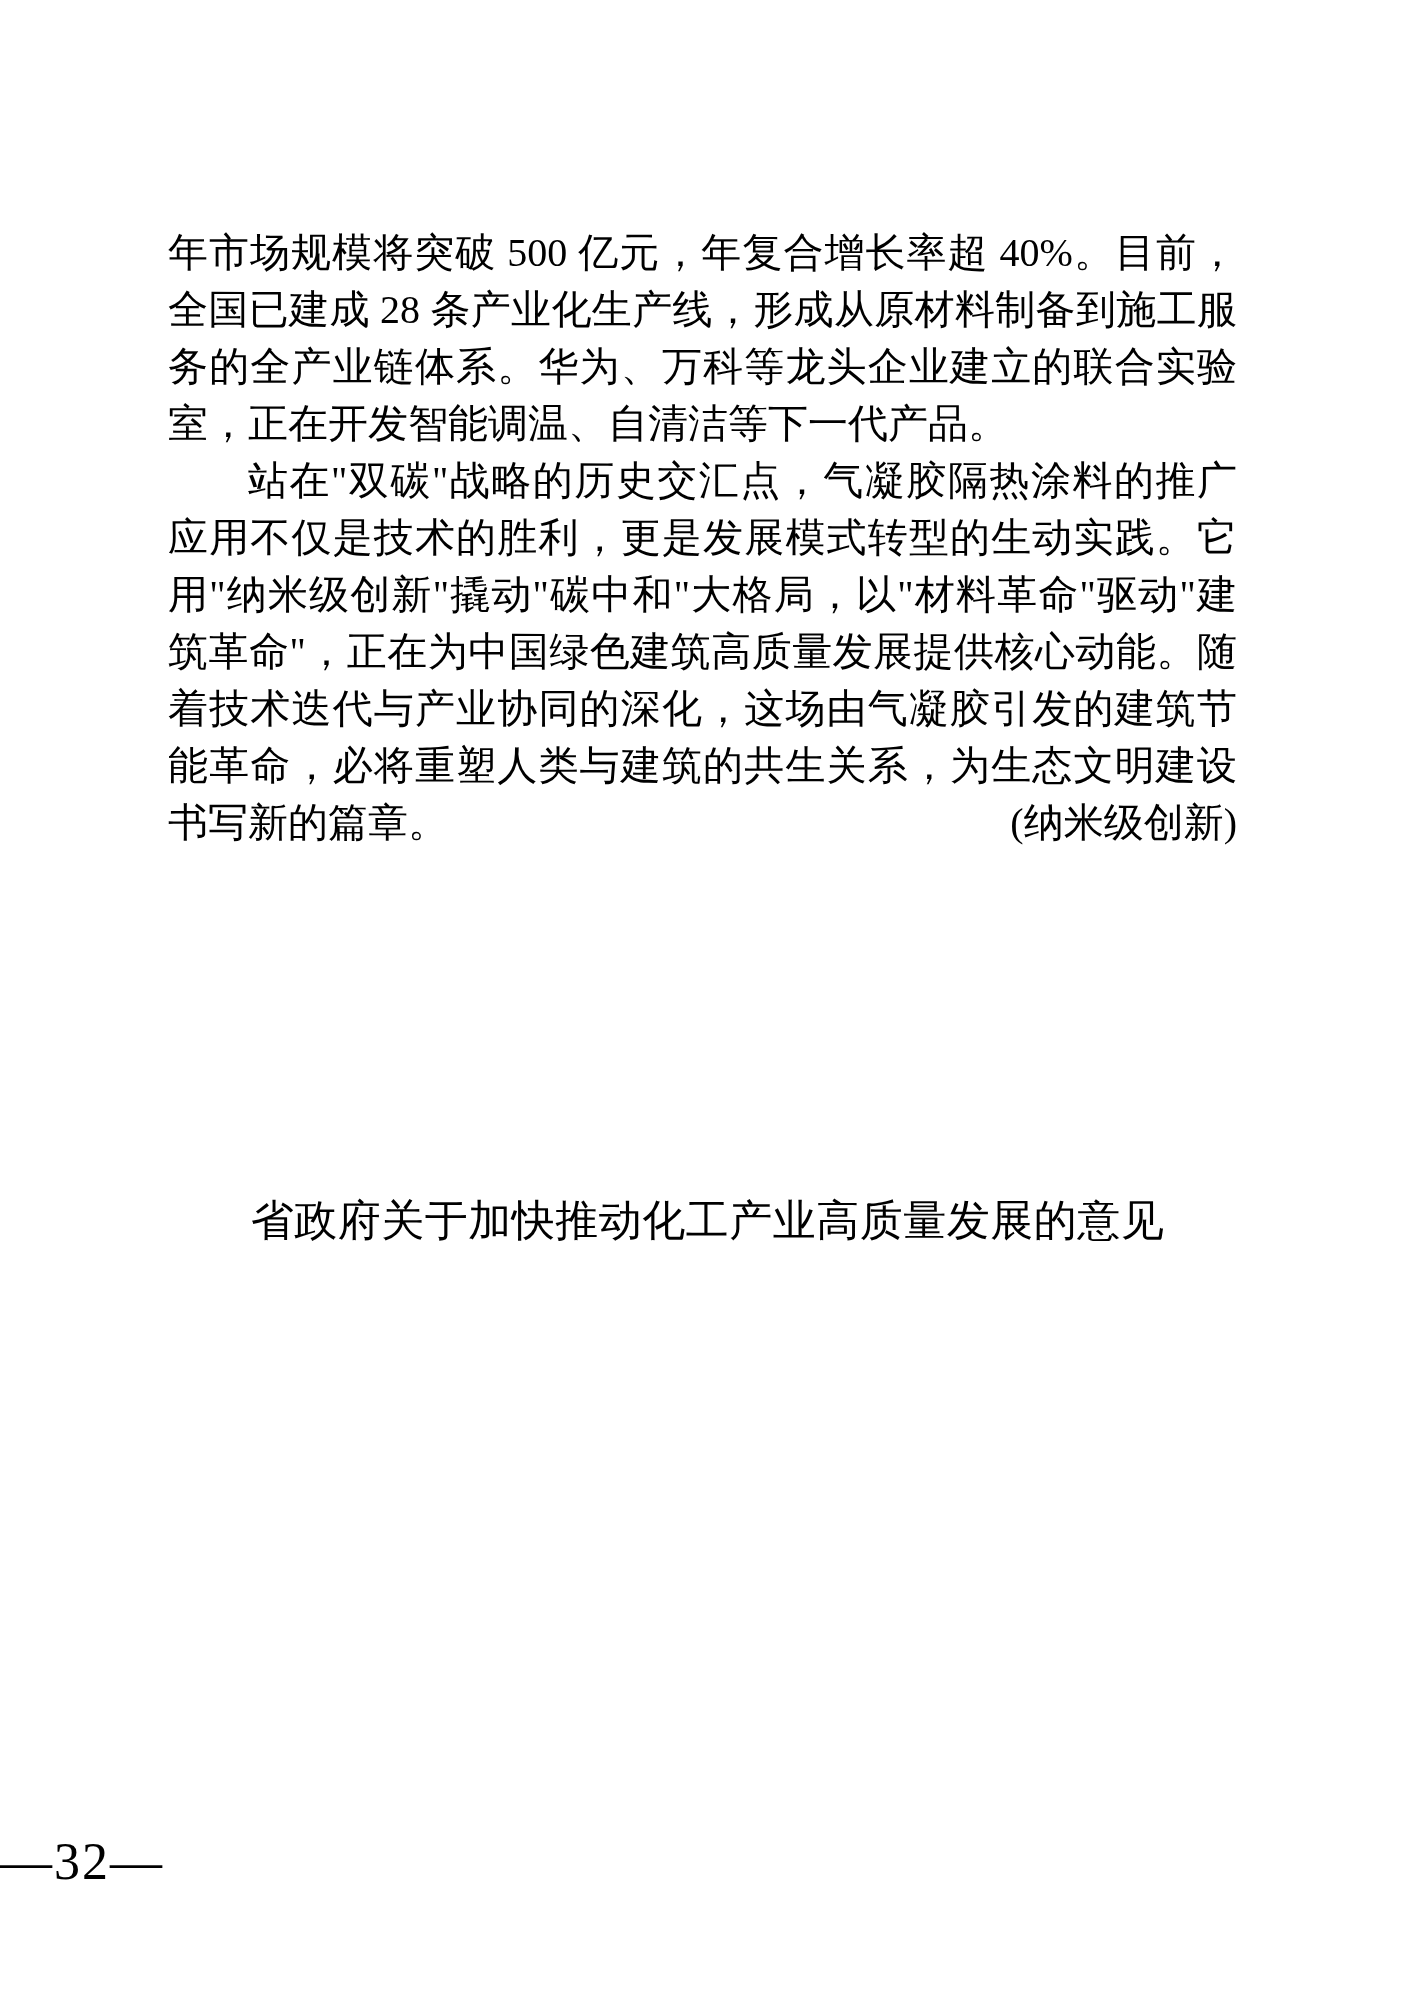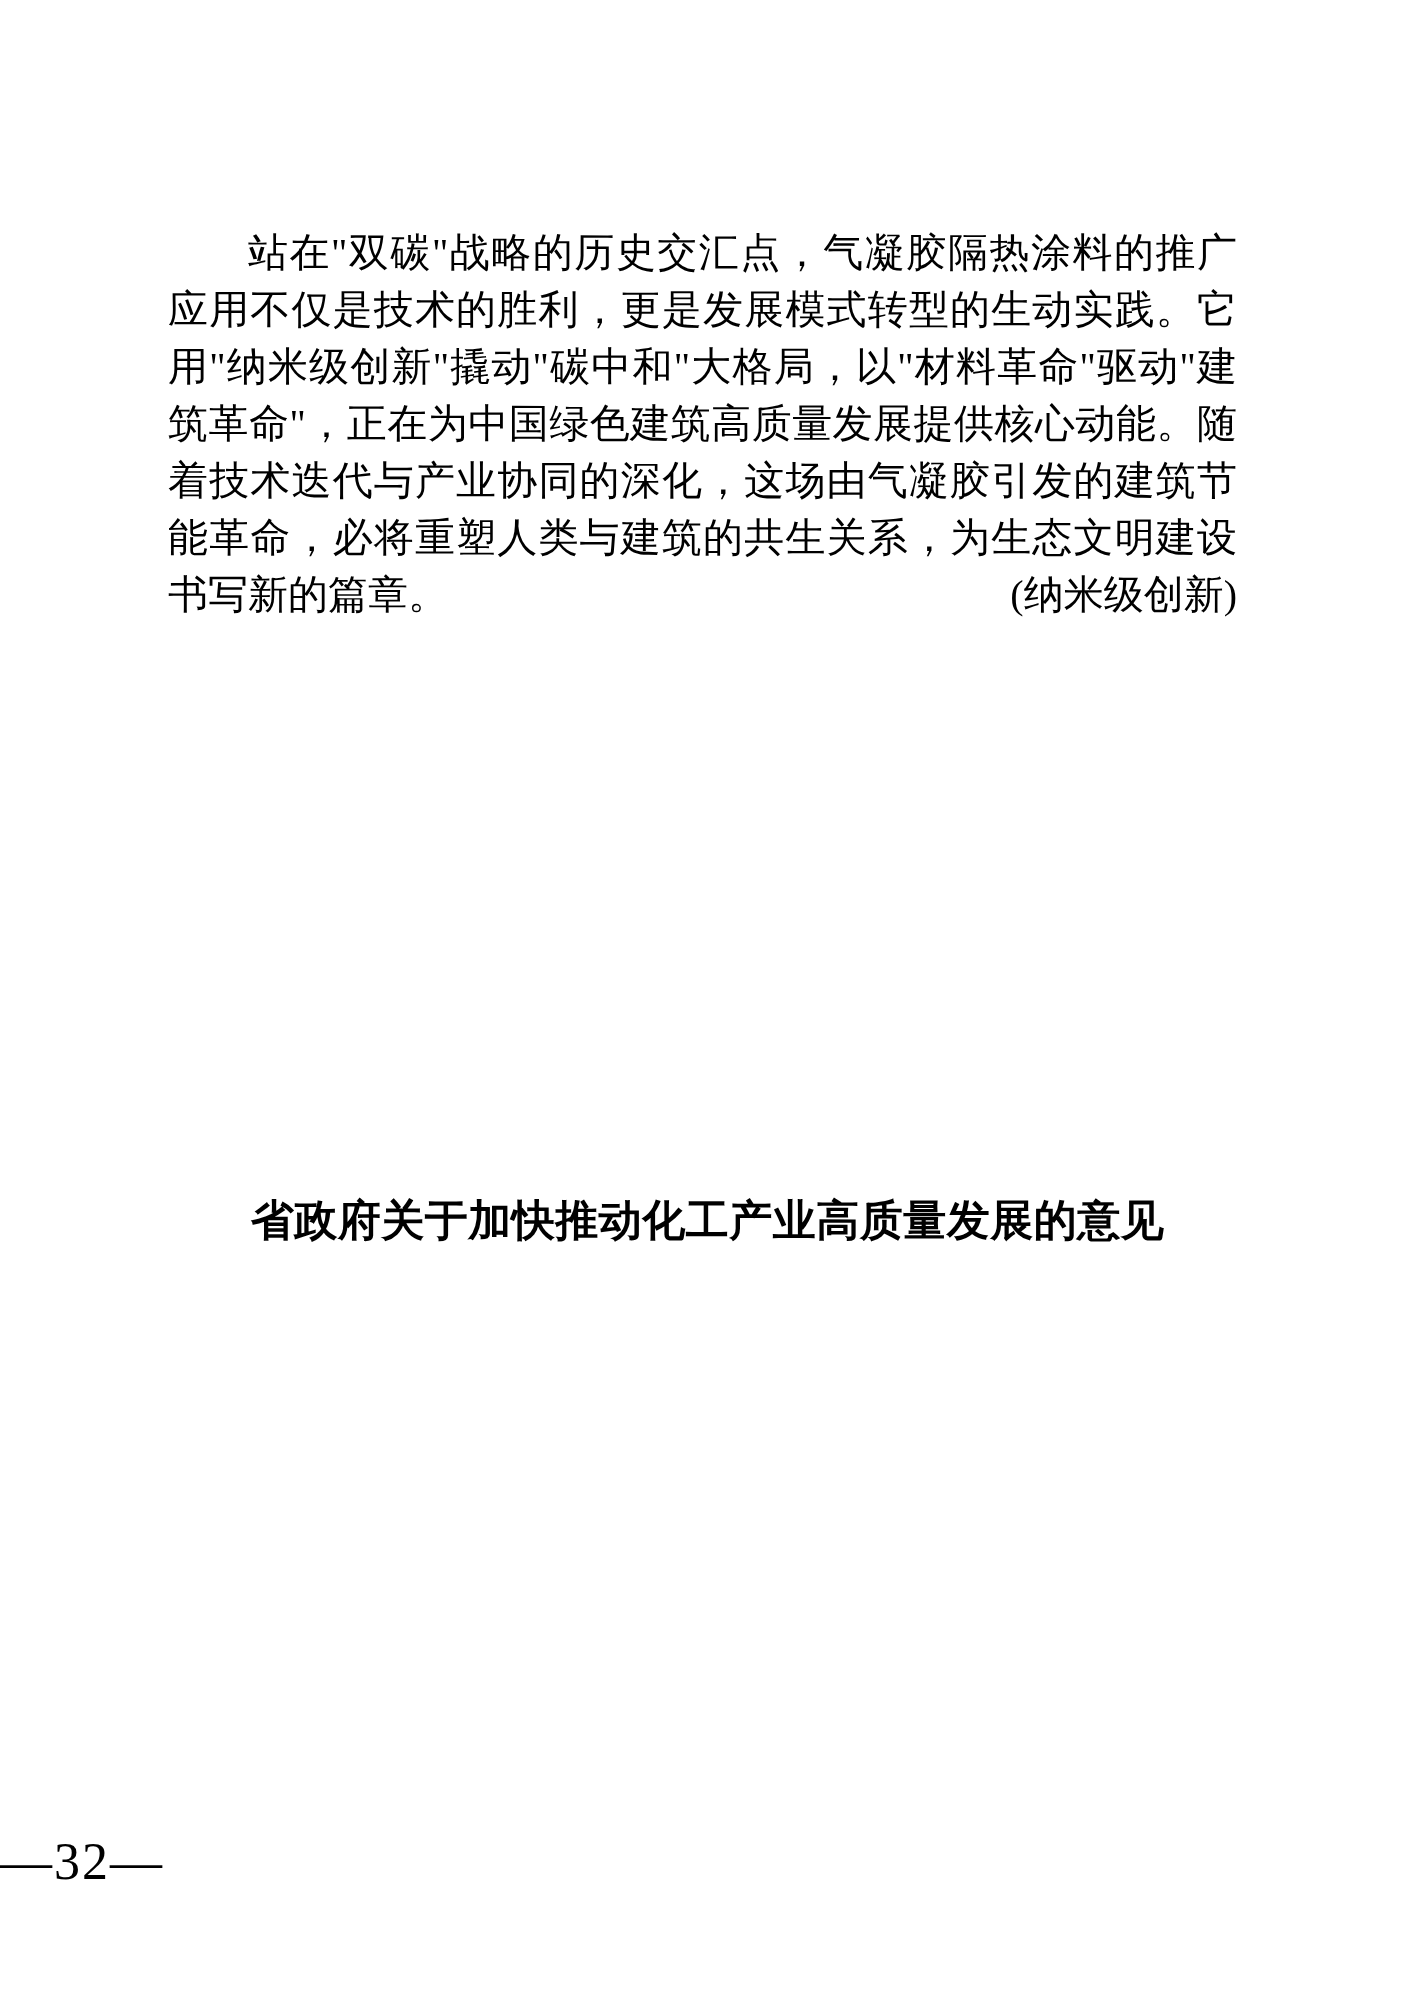--- a/index.html
+++ b/index.html
@@ -38,21 +38,21 @@
     float: right;
   }
   .section-title {
     position: absolute;
     left: 0;
     top: 1192px;
     width: 100%;
     margin: 0;
     text-align: center;
     font-family: "Liberation Sans", "DejaVu Sans", sans-serif;
-    font-weight: bold;
+    font-weight: normal;
     font-size: 43px;
     letter-spacing: 0.5px;
   }
   .page-number {
     position: absolute;
     left: 0;
     top: 1808px;
     width: 100%;
     text-align: left;
     font-size: 52px;
@@ -60,20 +60,21 @@
     margin-top: 24px;
   }
 </style>
 </head>
 <body>
 
 <div class="page">
 
   <div class="body-text">
 
+    <p class="para"><span>年市场规模将突破 500 亿元，年复合增长率超 40%。目前，全国已建成 28 条产业化生产线，形成从原材料制备到施工服务的全产业链体系。华为、万科等龙头企业建立的联合实验室，正在开发智能调温、自清洁等下一代产品。</span></p>
 
 
     <p class="para indent"><span>站在"双碳"战略的历史交汇点，气凝胶隔热涂料的推广应用不仅是技术的胜利，更是发展模式转型的生动实践。它用"纳米级创新"撬动"碳中和"大格局，以"材料革命"驱动"建筑革命"，正在为中国绿色建筑高质量发展提供核心动能。随着技术迭代与产业协同的深化，这场由气凝胶引发的建筑节能革命，必将重塑人类与建筑的共生关系，为生态文明建设书写新的篇章。</span><span class="attribution">(纳米级创新)</span></p>
 
   </div>
 
   <h1 class="section-title">省政府关于加快推动化工产业高质量发展的意见</h1>
 
   <div class="page-number">—32—</div>
 

